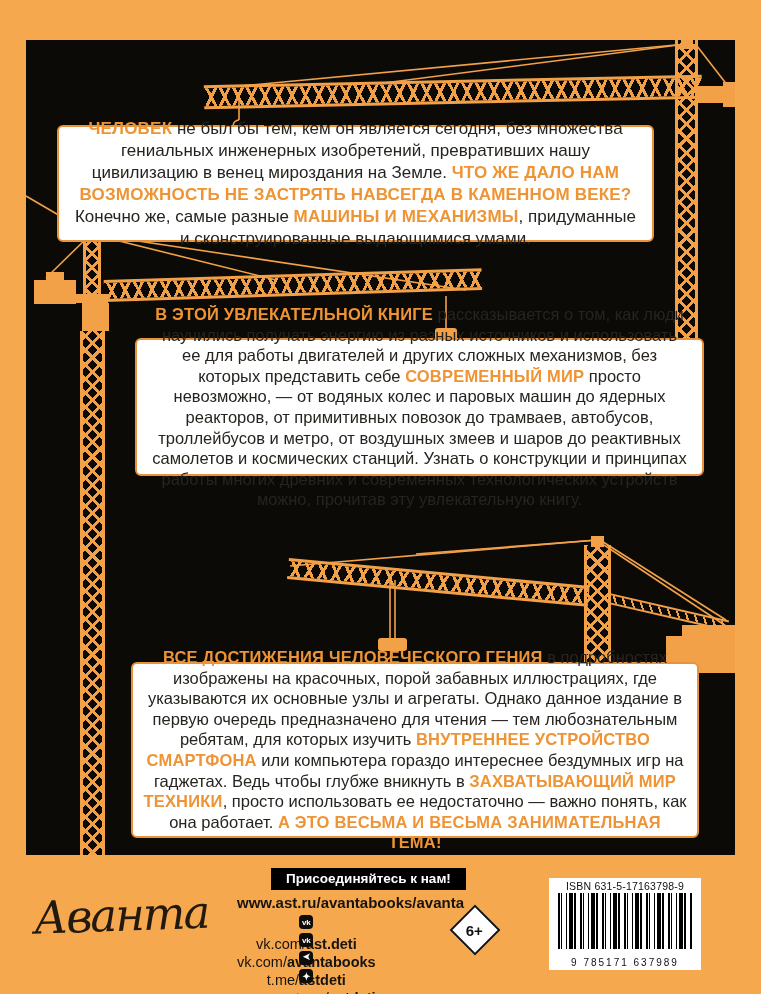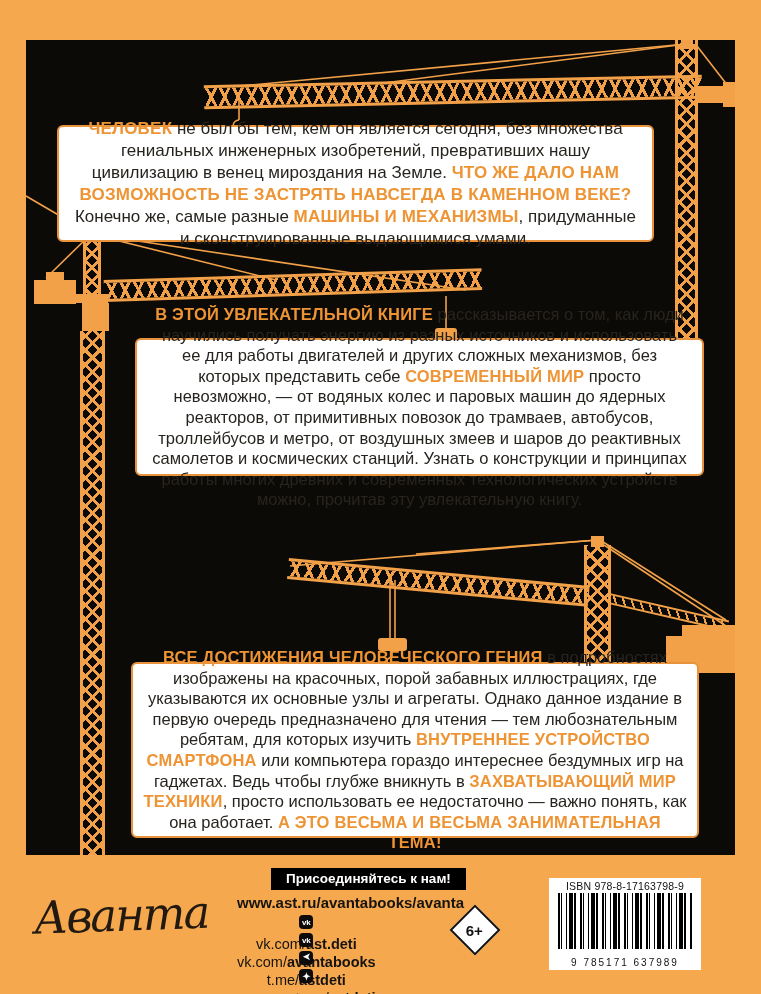--- a/index.html
+++ b/index.html
@@ -184,18 +184,18 @@
       </li>
     </ul>
 
     <div class="age">
       <div class="diamond">
         <span>6+</span>
       </div>
     </div>
 
     <div class="barcode">
-      <div class="isbn">ISBN 978-8-17163798-9</div>
+      <div class="isbn">ISBN 631-5-17163798-9</div>
       <div class="bars"></div>
       <div class="digits">9 785171 637989</div>
     </div>
   </div>
 </div>
 
 </body></html>

